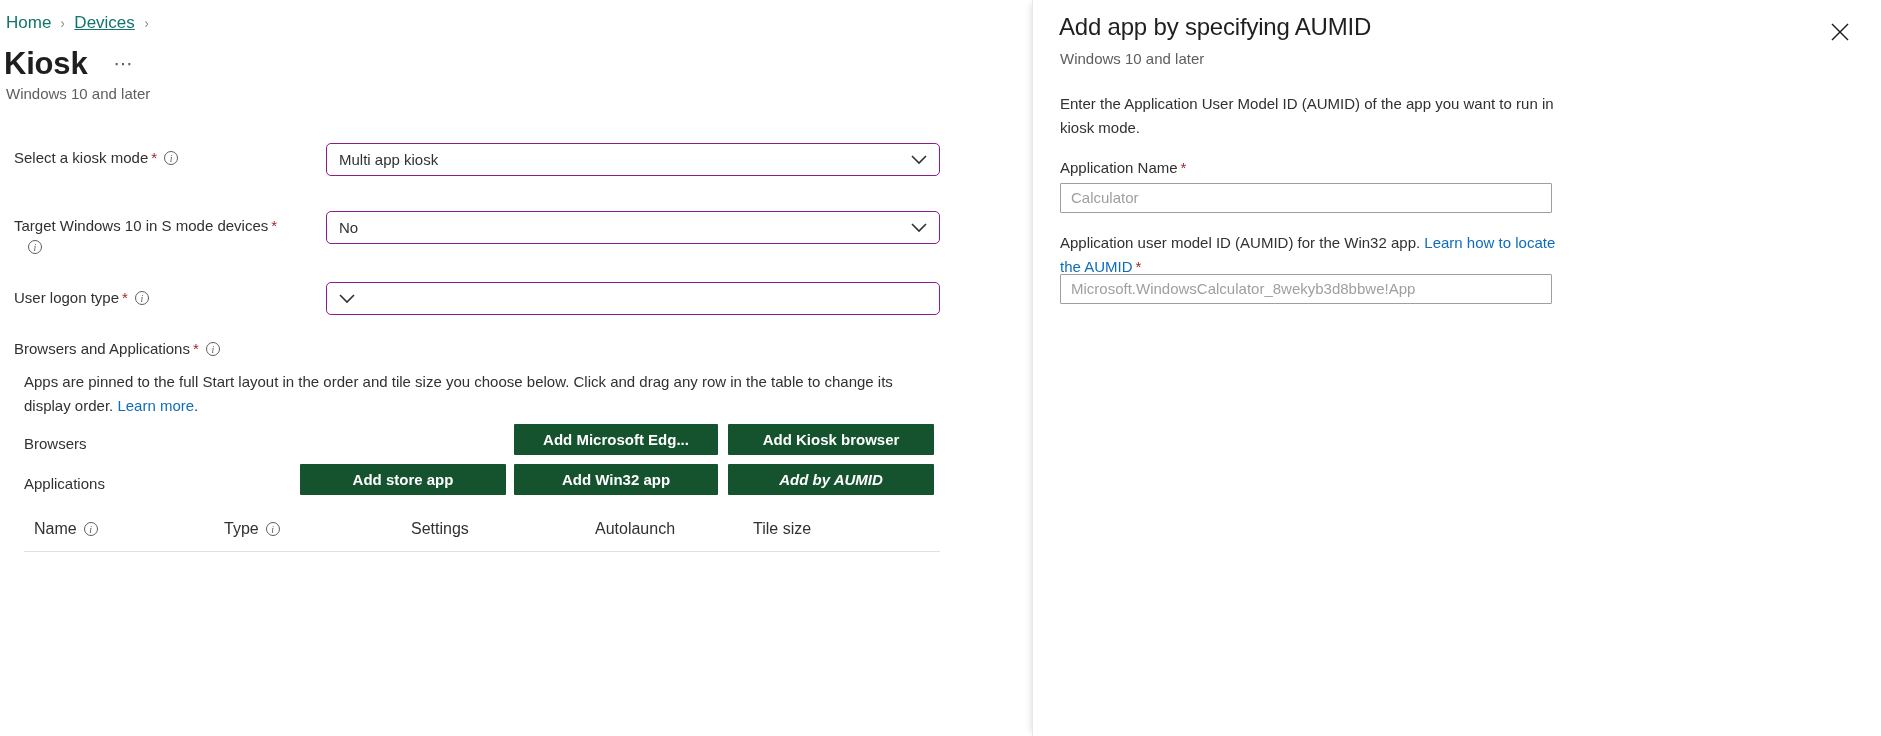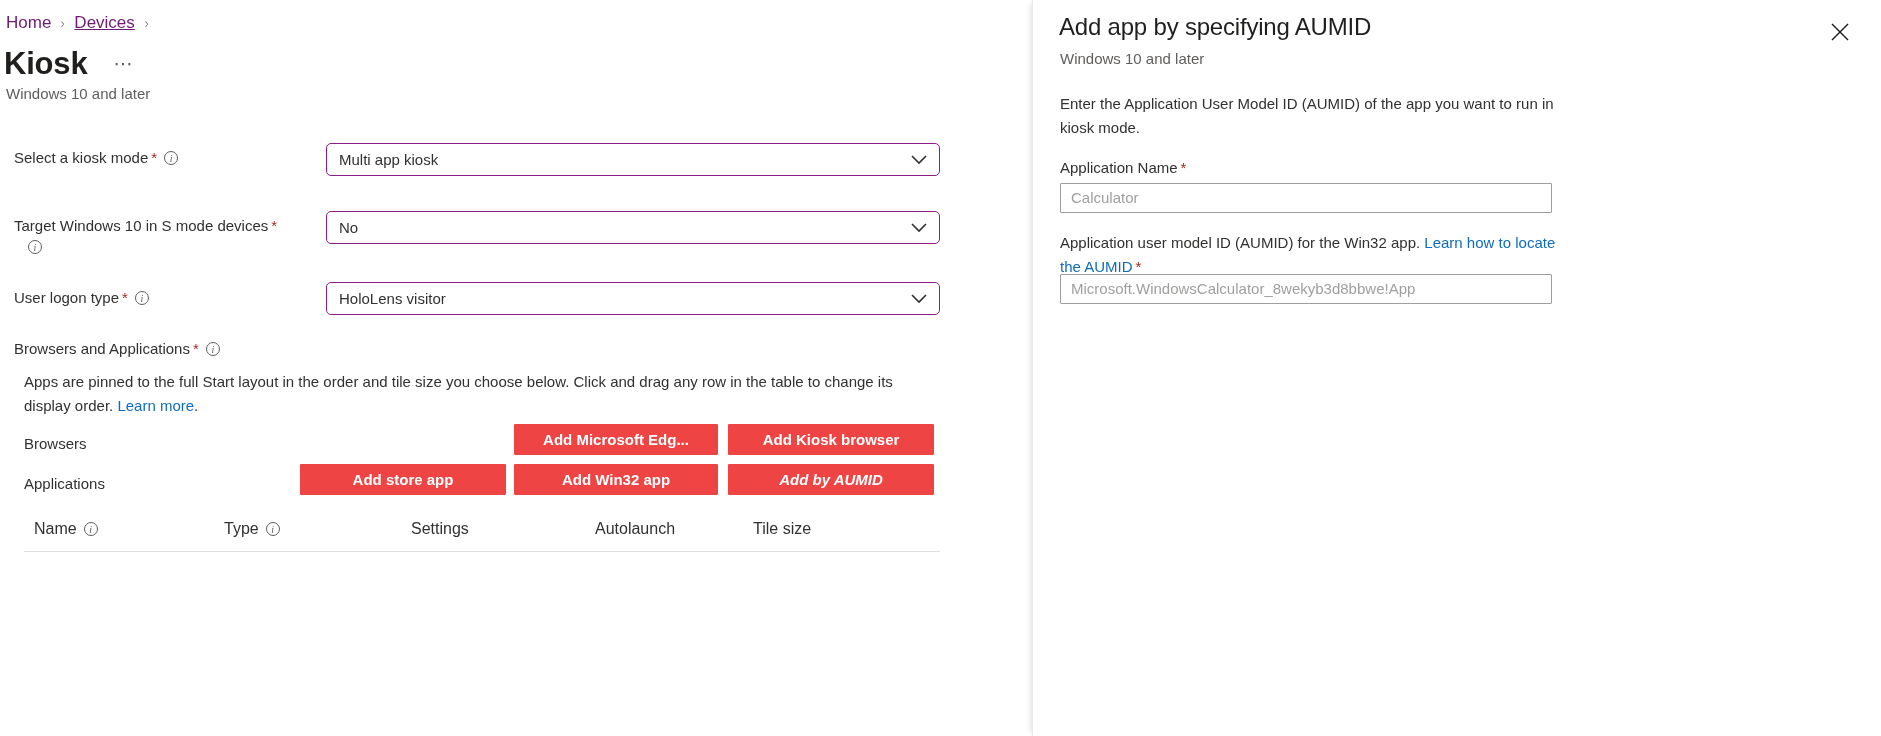--- a/index.html
+++ b/index.html
@@ -20,21 +20,21 @@
     width: 1032px; height: 736px;
     background: #ffffff;
     padding: 0 0 0 0;
   }
 
   .breadcrumb {
     position: absolute; left: 6px; top: 12px;
     display: flex; align-items: center;
     font-size: 17px; line-height: 22px;
   }
-  .bc-link { color: #701a75; cursor: pointer; }
+  .bc-link { color: #0f766e; cursor: pointer; }
   .bc-link.underline { text-decoration: underline; }
   .bc-sep {
     color: #8a8886; margin: 0 9px; font-size: 15px;
     display: inline-block; transform: scaleX(0.85);
   }
 
   .page-title-row {
     position: absolute; left: 4px; top: 44px;
     display: flex; align-items: baseline;
   }
@@ -90,21 +90,21 @@
     width: 900px; font-size: 15px; line-height: 24px; color: #323130;
   }
   .inline-link { color: #0f6cbd; text-decoration: none; cursor: pointer; }
 
   .btn-row-label {
     position: absolute; left: 24px;
     font-size: 15px; color: #323130; line-height: 21px;
   }
   .btn {
     position: absolute; height: 31px;
-    background: #ef4444; color: #ffffff;
+    background: #14532d; color: #ffffff;
     font-size: 15px; font-weight: 700;
     border: none; border-radius: 1px;
     display: flex; align-items: center; justify-content: center;
     cursor: pointer; font-family: "Liberation Sans", sans-serif;
     white-space: nowrap; overflow: hidden;
   }
 
   
   .table-head {
     position: absolute; left: 24px; top: 514px;
@@ -203,21 +203,20 @@
             </svg>
         </span>
       </div>
     </div>
 
     <div class="form-row" style="top:287px;">
       <div class="field-label" style="top:0;">
         <span>User logon type</span><span class="req-star">*</span><span class="info-icon">i</span>
       </div>
       <div class="dropdown" style="top:-5px;">
-        <span class="dd-value">HoloLens visitor</span>
         <span class="chevron">
           <svg width="16" height="10" viewBox="0 0 16 10">
               <polyline points="1,1 8,8 15,1" fill="none" stroke="#323130" stroke-width="1.6"></polyline>
             </svg>
         </span>
       </div>
     </div>
 
     <div class="section-label">
       <span>Browsers and Applications</span><span class="req-star">*</span><span class="info-icon">i</span>

